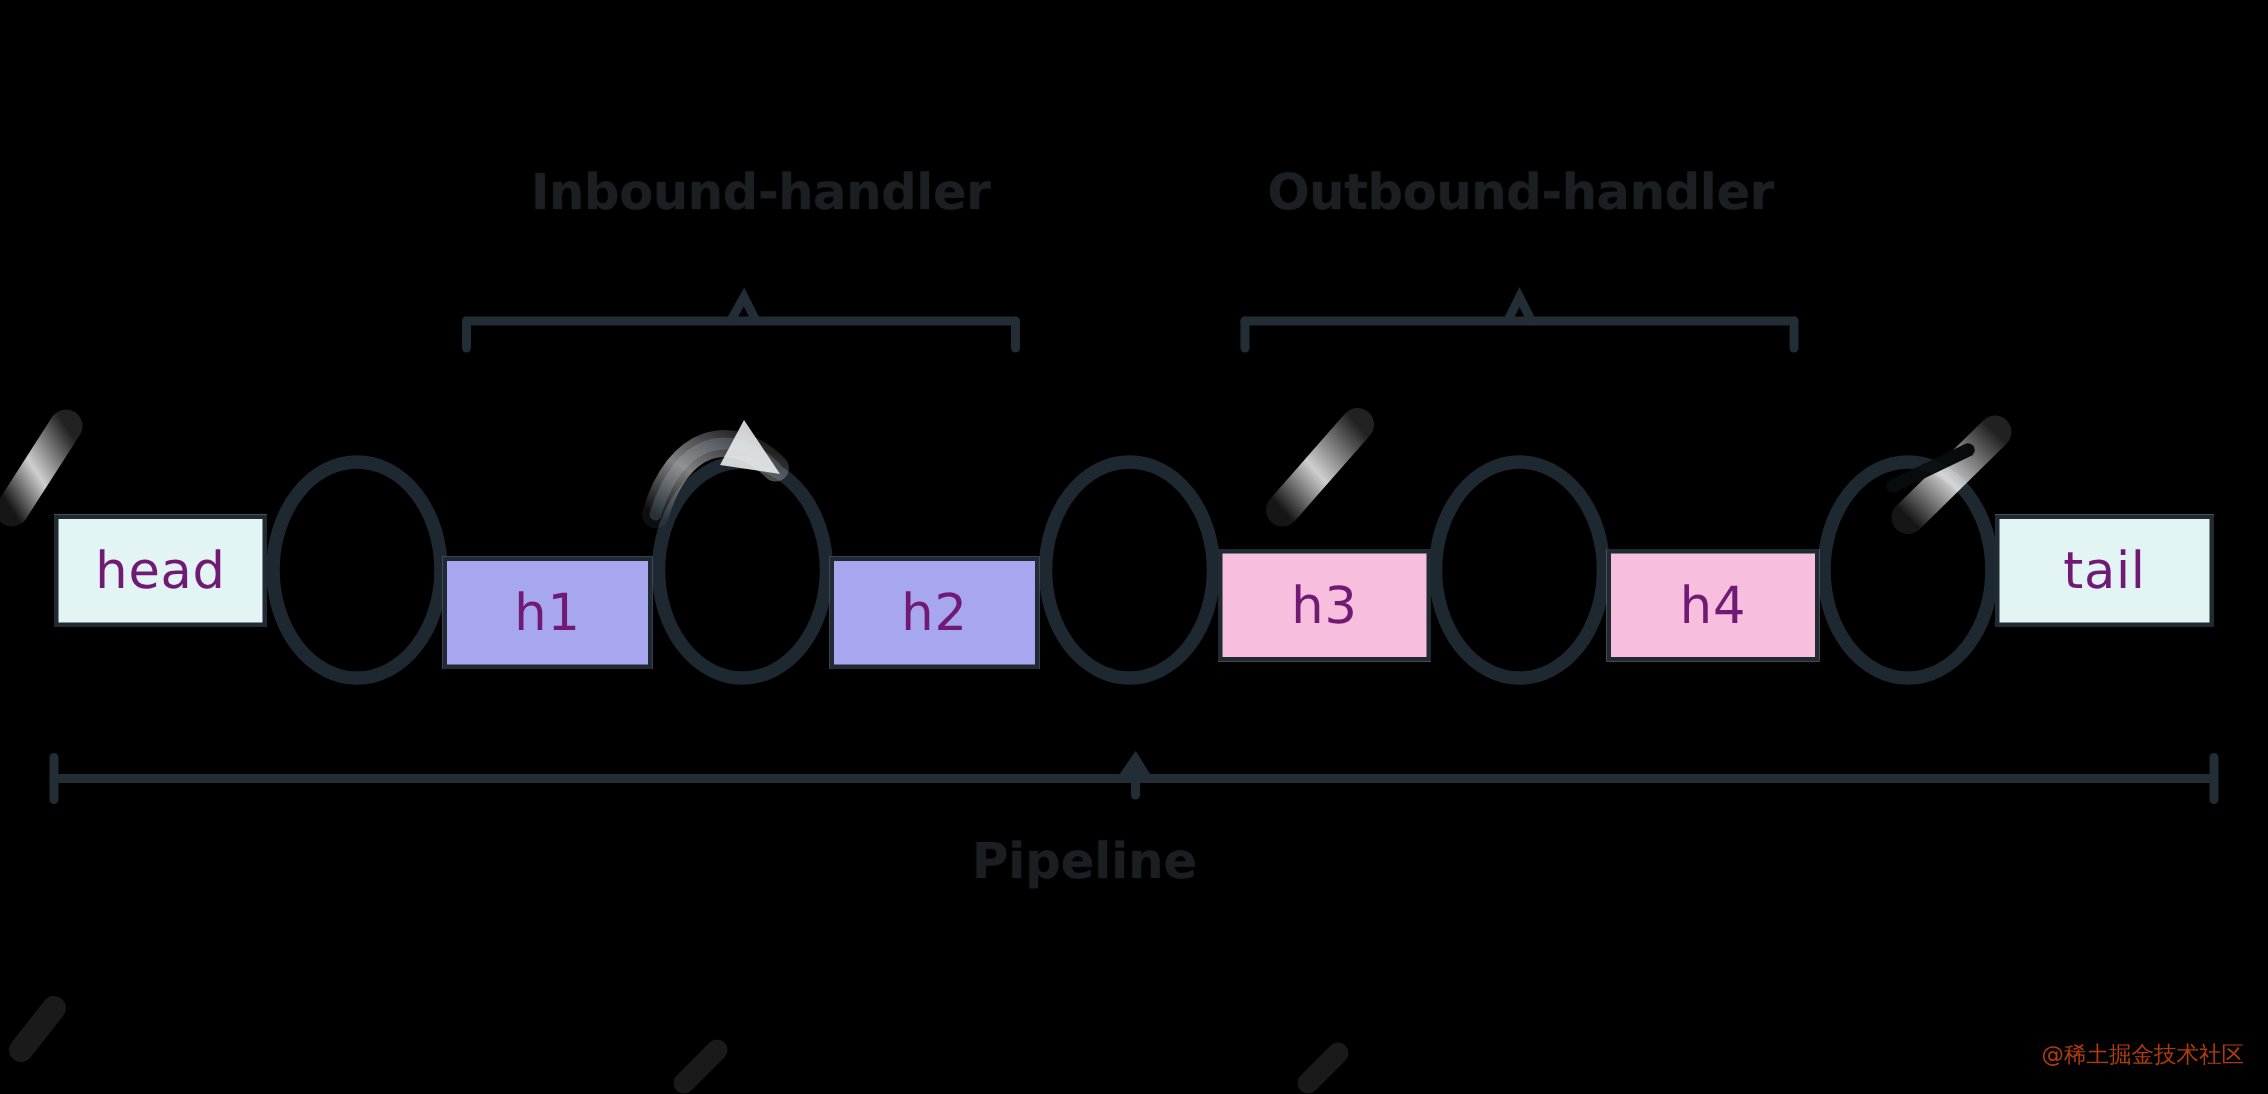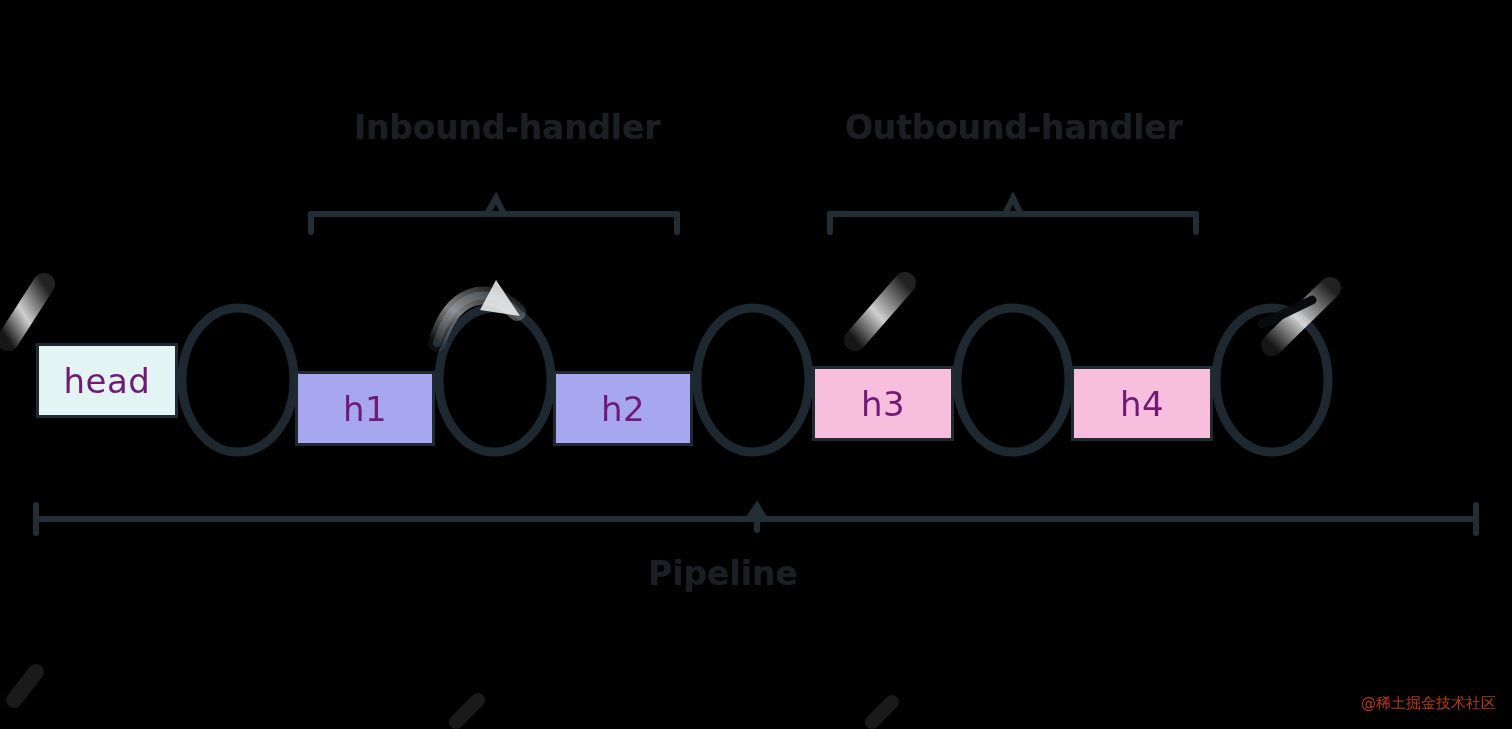--- a/index.html
+++ b/index.html
@@ -164,16 +164,17 @@
   <div class="node endpoint" id="node-head">head</div>
 
   <div class="node inbound" id="node-h1">h1</div>
 
   <div class="node inbound" id="node-h2">h2</div>
 
   <div class="node outbound" id="node-h3">h3</div>
 
   <div class="node outbound" id="node-h4">h4</div>
 
+  <div class="node endpoint" id="node-tail">tail</div>
 
   <div id="watermark">@稀土掘金技术社区</div>
 
 </div>
 
 </body></html>

